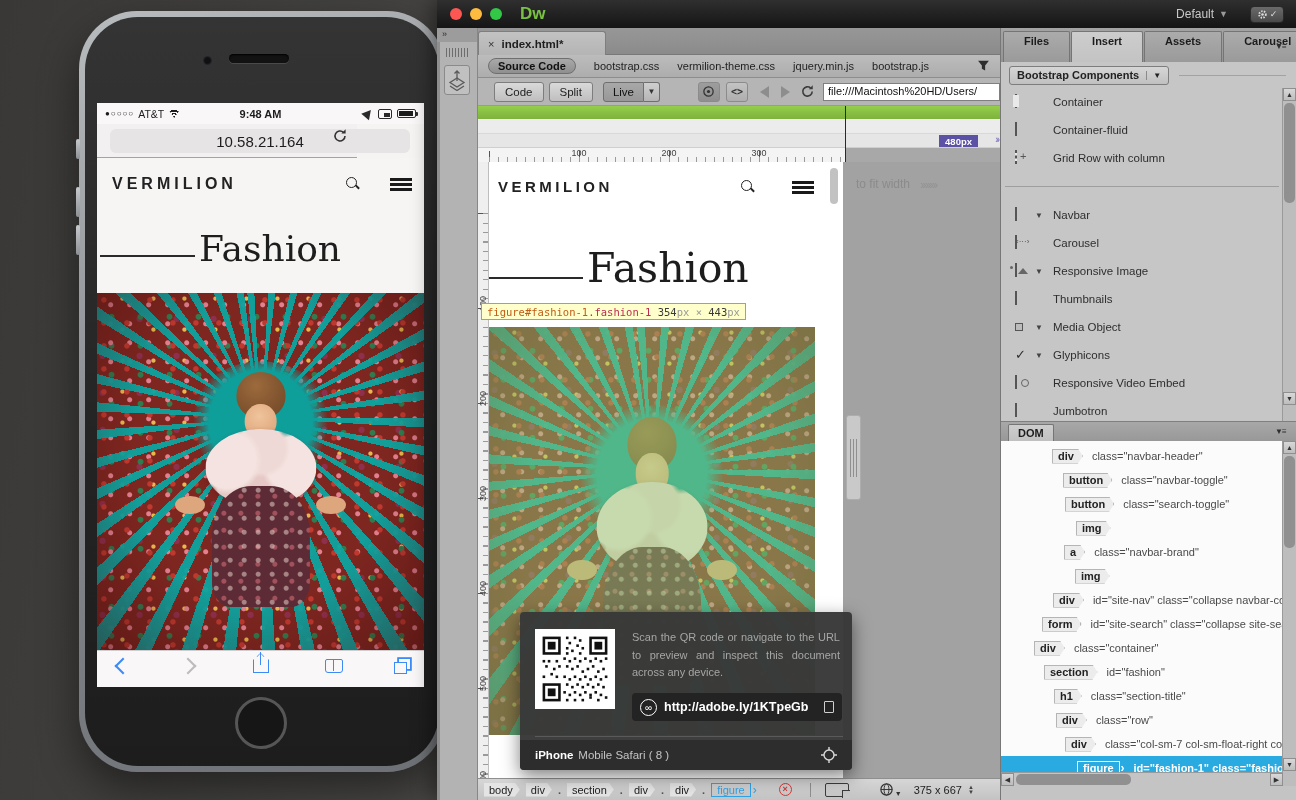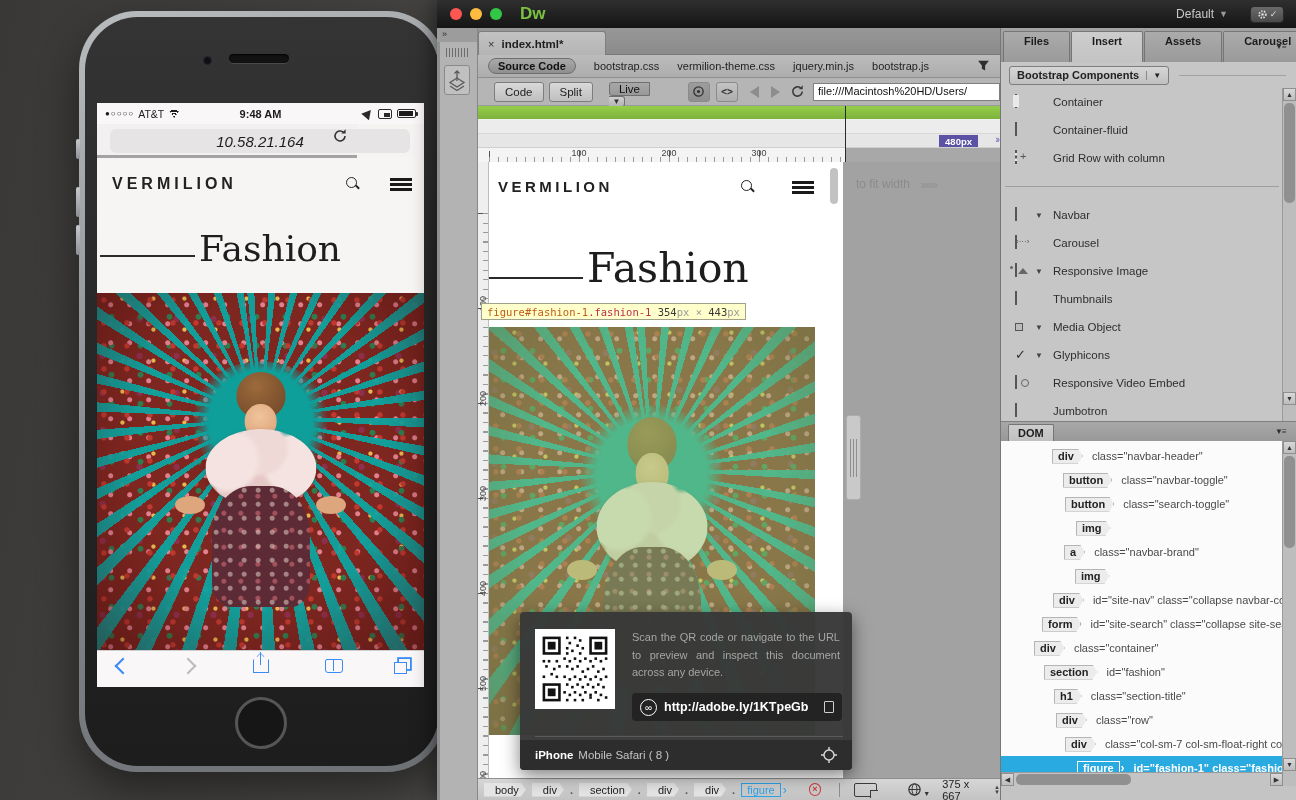--- a/index.html
+++ b/index.html
@@ -23,21 +23,21 @@
           background:radial-gradient(circle at 50% 100%, #1c1c1c 0 2px, #f9f7f7 2px 3.6px, #1c1c1c 3.6px 5px, #f9f7f7 5px 6.4px, #1c1c1c 6.4px 8px, #f9f7f7 8px); }
   .ios-time { position:absolute; left:0; right:0; text-align:center; font-weight:bold; font-size:11px; }
   .ios-right { margin-left:auto; display:flex; align-items:center; gap:5px; z-index:1; }
   .loc-arrow { width:0; height:0; border-left:5px solid transparent; border-right:5px solid transparent; border-bottom:9px solid #2a2a2a; transform:rotate(40deg); }
   .airplay { width:14px; height:10px; border:1px solid #2a2a2a; border-radius:2px; position:relative; }
   .airplay::after { content:""; position:absolute; right:1px; bottom:1px; width:6px; height:4px; background:#2a2a2a; }
   .battery { width:19px; height:9px; border:1px solid #2a2a2a; border-radius:2px; position:relative; }
   .battery::before { content:""; position:absolute; left:1px; top:1px; bottom:1px; width:14px; background:#1c1c1c; }
   .battery::after { content:""; position:absolute; right:-3px; top:2px; width:2px; height:4px; background:#2a2a2a; border-radius:0 1px 1px 0; }
 
-  .ios-urlbar { position:absolute; left:0; top:21px; width:260px; height:34px; background:#f3f0f1; border-bottom:3px solid #a3a3a3;font-style:italic; }
+  .ios-urlbar { position:absolute; left:0; top:21px; width:260px; height:34px; background:#f3f0f1; border-bottom:1px solid #a3a3a3; }
   .url-field { position:absolute; left:13px; top:5px; width:300px; height:24px; background:#e7e4e5; border-radius:6px; display:flex; align-items:center; justify-content:center; font-size:15px; color:#1d1d1f; }
   .url-refresh { position:absolute; right:9px; top:4px; width:16px; height:16px; }
 
   .phone-page { position:absolute; left:0; top:55px; width:327px; height:492px; background:#f7f5f4; }
   .v-brand { font-size:16px; letter-spacing:4px; font-weight:bold; color:#222; }
   .m-search { position:absolute; width:16px; height:16px; }
   .m-search::before { content:""; position:absolute; left:1px; top:1px; width:9px; height:9px; border:1.5px solid #222; border-radius:50%; }
   .m-search::after { content:""; position:absolute; left:10px; top:10px; width:5px; height:1.5px; background:#222; transform:rotate(45deg); }
   .m-burger { position:absolute; width:22px; height:13px; border-top:3px solid #1a1a1a; border-bottom:3px solid #1a1a1a; }
   .m-burger::before { content:""; position:absolute; left:0; top:2px; width:22px; height:3px; background:#1a1a1a; }
@@ -109,21 +109,21 @@
   .docarea { position:absolute; left:41px; top:28px; width:522px; height:772px; background:#b5b5b5; }
   .tabbar { position:absolute; left:0; top:0; width:100%; height:27px; background:linear-gradient(#979797,#8b8b8b); border-bottom:1px solid #787878; }
   .doctab { position:absolute; left:0; top:3px; width:128px; height:24px; background:linear-gradient(#c2c2c2,#b4b4b4); border:1px solid #7e7e7e; border-bottom:none; border-radius:3px 3px 0 0; display:flex; align-items:center; gap:7px; padding:0 9px; font-size:11.5px; color:#1e1e1e; font-weight:bold; }
   .doctab .x { font-weight:normal; color:#333; font-size:11px; }
   .relatedbar { position:absolute; left:0; top:27px; width:100%; height:23px; background:linear-gradient(#bcbcbc,#adadad); border-bottom:1px solid #8d8d8d; display:flex; align-items:center; gap:18px; padding:0 10px; font-size:11px; color:#1f1f1f; }
   .srcpill { background:linear-gradient(#a9a9a9,#8f8f8f); border:1px solid #6f6f6f; border-radius:9px; padding:1px 9px; font-weight:bold; color:#111; }
   .funnel { margin-left:auto; }
   .doctoolbar { position:absolute; left:0; top:50px; width:100%; height:28px; background:#b5b5b5; border-bottom:1px solid #9a9a9a; display:flex; align-items:center; }
   .vbtn { height:20px; padding:0 10px; margin-left:5px; font-size:11.5px; color:#222; background:linear-gradient(#d9d9d9,#bfbfbf); border:1px solid #7d7d7d; border-radius:3px; display:flex; align-items:center; }
   .vbtn:first-child { margin-left:16px; }
-  .livebtn { margin-left:16px; display:flex; height:20px;flex-direction:column; }
+  .livebtn { margin-left:10px; display:flex; height:20px; }
   .livebtn .main { padding:0 9px; font-size:11.5px; color:#111; background:linear-gradient(#a8a8a8,#989898); border:1px solid #6f6f6f; border-radius:3px 0 0 3px; display:flex; align-items:center; }
   .livebtn .dd { width:16px; background:linear-gradient(#cfcfcf,#b5b5b5); border:1px solid #6f6f6f; border-left:none; border-radius:0 3px 3px 0; font-size:8px; color:#333; display:flex; align-items:center; justify-content:center; }
   .tool-ic { width:22px; height:20px; border:1px solid #8b8b8b; border-radius:3px; background:linear-gradient(#c3c3c3,#aeaeae); display:flex; align-items:center; justify-content:center; margin-left:6px; }
   .tool-ic.first { margin-left:38px; background:linear-gradient(#9d9d9d,#8f8f8f); }
   .codenav { font-family:"DejaVu Sans Mono",monospace; font-size:10px; font-weight:bold; color:#333; }
   .navarr { width:0; height:0; margin-left:12px; border-top:6px solid transparent; border-bottom:6px solid transparent; }
   .navarr.back { border-right:9px solid #8d8d8d; }
   .navarr.fwd { border-left:9px solid #8d8d8d; }
   .urlfield { margin-left:8px; flex:1; height:18px; background:#fff; border:1px solid #7f7f7f; font-size:11px; color:#111; padding:1px 4px; white-space:nowrap; overflow:hidden; margin-right:0; }
 
@@ -168,21 +168,21 @@
   .cclogo { width:17px; height:17px; border:1.6px solid #fff; border-radius:50%; color:#fff; font-size:10px; display:flex; align-items:center; justify-content:center; }
   .qrurl { color:#fff; font-weight:bold; font-size:12.5px; flex:1; }
   .copyic { width:10px; height:12px; border:1.4px solid #cfcfcf; border-radius:1px; position:relative; background:#232323; }
   .copyic::before { content:""; position:absolute; left:2.5px; top:-4px; width:9px; height:12px; border:1.4px solid #cfcfcf; border-radius:1px; z-index:-1; }
   .qrdivider { position:absolute; left:15px; right:9px; top:124px; height:1px; background:#5a5a5a; }
   .devrow { position:absolute; left:0; right:0; bottom:0; height:30px; background:#2d2d2d; border-radius:0 0 4px 4px; display:flex; align-items:center; padding:0 15px; font-size:11.5px; }
   .devname { color:#fff; font-weight:bold; } .devbrowser { color:#c4c4c4; margin-left:5px; }
   .crosshair { margin-left:auto; }
 
   .statusbar { position:absolute; left:0; top:750px; width:100%; height:22px; background:linear-gradient(#d6d6d6,#c3c3c3); border-top:1px solid #8f8f8f; display:flex; align-items:center; font-size:11px; }
-  .tagflag { background:#e4e4e4; color:#222; padding:1px 7px 1px 11px; margin-left:6px; clip-path:polygon(0 0,calc(100% - 5px) 0,100% 50%,calc(100% - 5px) 100%,0 100%); }
+  .tagflag { background:#e4e4e4; color:#222; padding:1px 7px 1px 5px; margin-left:6px; clip-path:polygon(0 0,calc(100% - 5px) 0,100% 50%,calc(100% - 5px) 100%,0 100%); }
   .tagsep { color:#555; margin-left:6px; font-weight:bold; }
   .tagflag.sel { background:transparent; border:1px solid #2fa3e8; color:#2fa3e8; clip-path:none; padding:0 5px; }
   .selchev { color:#2fa3e8; margin-left:2px; font-size:12px; }
   .err { margin-left:22px; width:13px; height:13px; border:1.5px solid #cf3a3a; border-radius:50%; color:#cf3a3a; font-size:9px; line-height:10px; text-align:center; font-weight:bold; }
   .sbdiv { width:1px; height:14px; background:#8f8f8f; margin-left:18px; }
   .monitor { margin-left:14px; width:24px; height:14px; border:1.5px solid #3c3c3c; border-radius:2px; position:relative; }
   .monitor::after { content:""; position:absolute; right:-2px; bottom:-2px; width:7px; height:7px; background:#c8c8c8; border-left:1.5px solid #3c3c3c; border-top:1.5px solid #3c3c3c; }
   .globe { margin-left:30px; display:flex; align-items:flex-end; gap:1px; }
   .globe .car { font-size:7px; color:#333; }
   .sizesel { margin-left:12px; color:#222; display:flex; align-items:center; gap:6px; }

